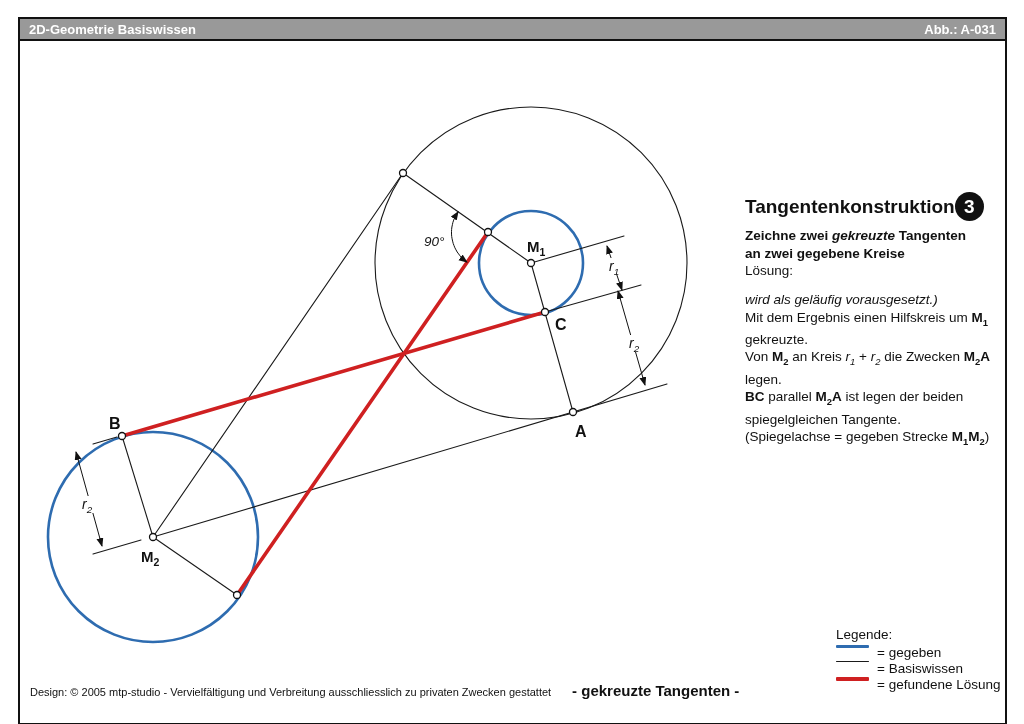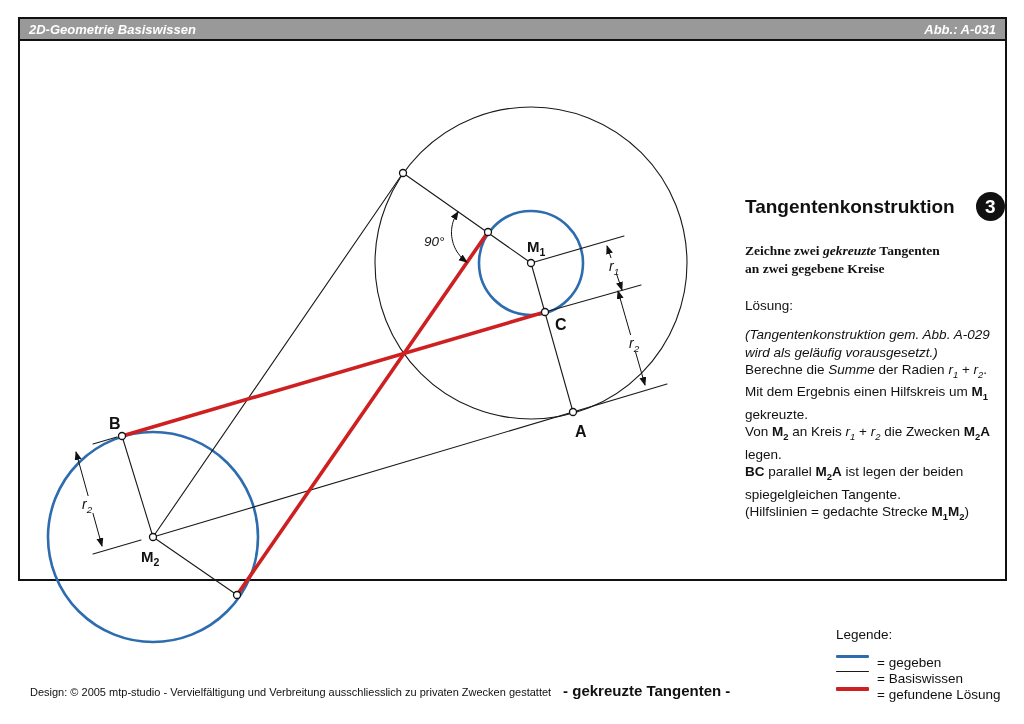--- a/index.html
+++ b/index.html
@@ -1,33 +1,33 @@
 <!DOCTYPE html>
 <html><head>
 <meta charset="utf-8">
 <style>
   html,body{margin:0;padding:0;background:#fff;}
   body{width:1024px;height:724px;position:relative;font-family:"Liberation Sans","DejaVu Sans",sans-serif;color:#111;overflow:hidden;}
-  .frame{position:absolute;left:18px;top:17px;width:989px;height:564px;border:2px solid #111;box-sizing:border-box;background:#fff;font-style:italic;}
+  .frame{position:absolute;left:18px;top:17px;width:989px;height:708px;border:2px solid #111;box-sizing:border-box;background:#fff;}
   .topbar{position:absolute;left:0;top:0;width:100%;height:22px;background:#999;border-bottom:2px solid #111;box-sizing:border-box;display:flex;justify-content:space-between;align-items:center;padding:0 9px;color:#fff;font-weight:bold;font-size:13px;}
   svg.diagram{position:absolute;left:0;top:0;width:1024px;height:724px;}
   svg text{font-family:"Liberation Sans","DejaVu Sans",sans-serif;}
   .panel{position:absolute;left:745px;top:192px;width:262px;}
-  .panel-title{font-size:19px;font-weight:bold;display:flex;align-items:center;gap:21px;white-space:nowrap;}
+  .panel-title{font-size:19px;font-weight:bold;display:flex;align-items:center;gap:0;white-space:nowrap;}
   .badge{width:29px;height:29px;border-radius:50%;background:#111;color:#fff;display:flex;align-items:center;justify-content:center;font-size:19px;font-weight:bold;flex:0 0 29px;}
-  .task{margin-top:21px;font-weight:bold;font-size:13.5px;line-height:18px;white-space:nowrap;font-family:Liberation Serif, serif;}
-  .solution-label{margin-top:20px;font-size:13.5px;}
+  .task{margin-top:6px;font-weight:bold;font-size:13.5px;line-height:18px;white-space:nowrap;}
+  .solution-label{font-size:13.5px;}
   .solution{margin-top:13px;font-size:13.5px;line-height:17.6px;white-space:nowrap;}
   .tline{white-space:nowrap;}
   .i{font-style:italic}.b{font-weight:bold}.sb{vertical-align:sub;font-size:0.7em;}
   .legend{position:absolute;left:836px;top:627px;font-size:13.5px;}
-  .legend-title{margin-bottom:13px;}
+  .legend-title{margin-bottom:3px;}
   .lrow{display:flex;height:15.8px;}
   .swatch{width:33px;margin-right:8px;display:inline-block;border-radius:1px;}
-  .footer{position:absolute;left:30px;top:682px;display:flex;align-items:baseline;gap:12px;white-space:nowrap;}
+  .footer{position:absolute;left:30px;top:682px;display:flex;align-items:baseline;gap:21px;white-space:nowrap;}
   .credit{font-size:11px;}
   .caption{font-size:15px;font-weight:bold;}
 </style>
 </head>
 <body>
 
 <div class="frame">
   <div class="topbar">
     <span>2D-Geometrie Basiswissen</span>
     <span>Abb.: A-031</span>
@@ -88,30 +88,28 @@
   <div class="panel-title">
     <span>Tangentenkonstruktion</span>
     <span class="badge">3</span>
   </div>
   <div class="task">
       <div class="tline"><span>Zeichne zwei </span><span class="i">gekreuzte</span><span> Tangenten</span></div>
       <div class="tline"><span>an zwei gegebene Kreise</span></div>
     </div>
   <div class="solution-label">Lösung:</div>
   <div class="solution">
-      <div class="tline"><span class="i">(Tangentenkonstruktion gem. Abb. A-029</span></div>
       <div class="tline"><span class="i">wird als geläufig vorausgesetzt.)</span></div>
-      <div class="tline"><span>Berechne die </span><span class="i">Summe</span><span> der Radien </span><span class="i">r</span><span class="i sb">1</span><span> + </span><span class="i">r</span><span class="i sb">2</span><span>.</span></div>
       <div class="tline"><span>Mit dem Ergebnis einen Hilfskreis um </span><span class="b">M</span><span class="b sb">1</span></div>
       <div class="tline"><span>gekreuzte.</span></div>
       <div class="tline"><span>Von </span><span class="b">M</span><span class="b sb">2</span><span> an Kreis </span><span class="i">r</span><span class="i sb">1</span><span> + </span><span class="i">r</span><span class="i sb">2</span><span> die Zwecken </span><span class="b">M</span><span class="b sb">2</span><span class="b">A</span></div>
       <div class="tline"><span>legen.</span></div>
       <div class="tline"><span class="b">BC</span><span> parallel </span><span class="b">M</span><span class="b sb">2</span><span class="b">A</span><span> ist legen der beiden</span></div>
       <div class="tline"><span>spiegelgleichen Tangente.</span></div>
-      <div class="tline"><span>(Hilfslinien = gedachte Strecke </span><span class="b">M</span><span class="b sb">1</span><span class="b">M</span><span class="b sb">2</span><span>)</span></div>
+      <div class="tline"><span>(Spiegelachse = gegeben Strecke </span><span class="b">M</span><span class="b sb">1</span><span class="b">M</span><span class="b sb">2</span><span>)</span></div>
     </div>
 </div>
 
 <div class="legend">
   <div class="legend-title">Legende:</div>
   <div>
       <div class="lrow">
         <span class="swatch" style="background: rgb(46, 108, 176); height: 3px;"></span>
         <span>= gegeben</span>
       </div>

